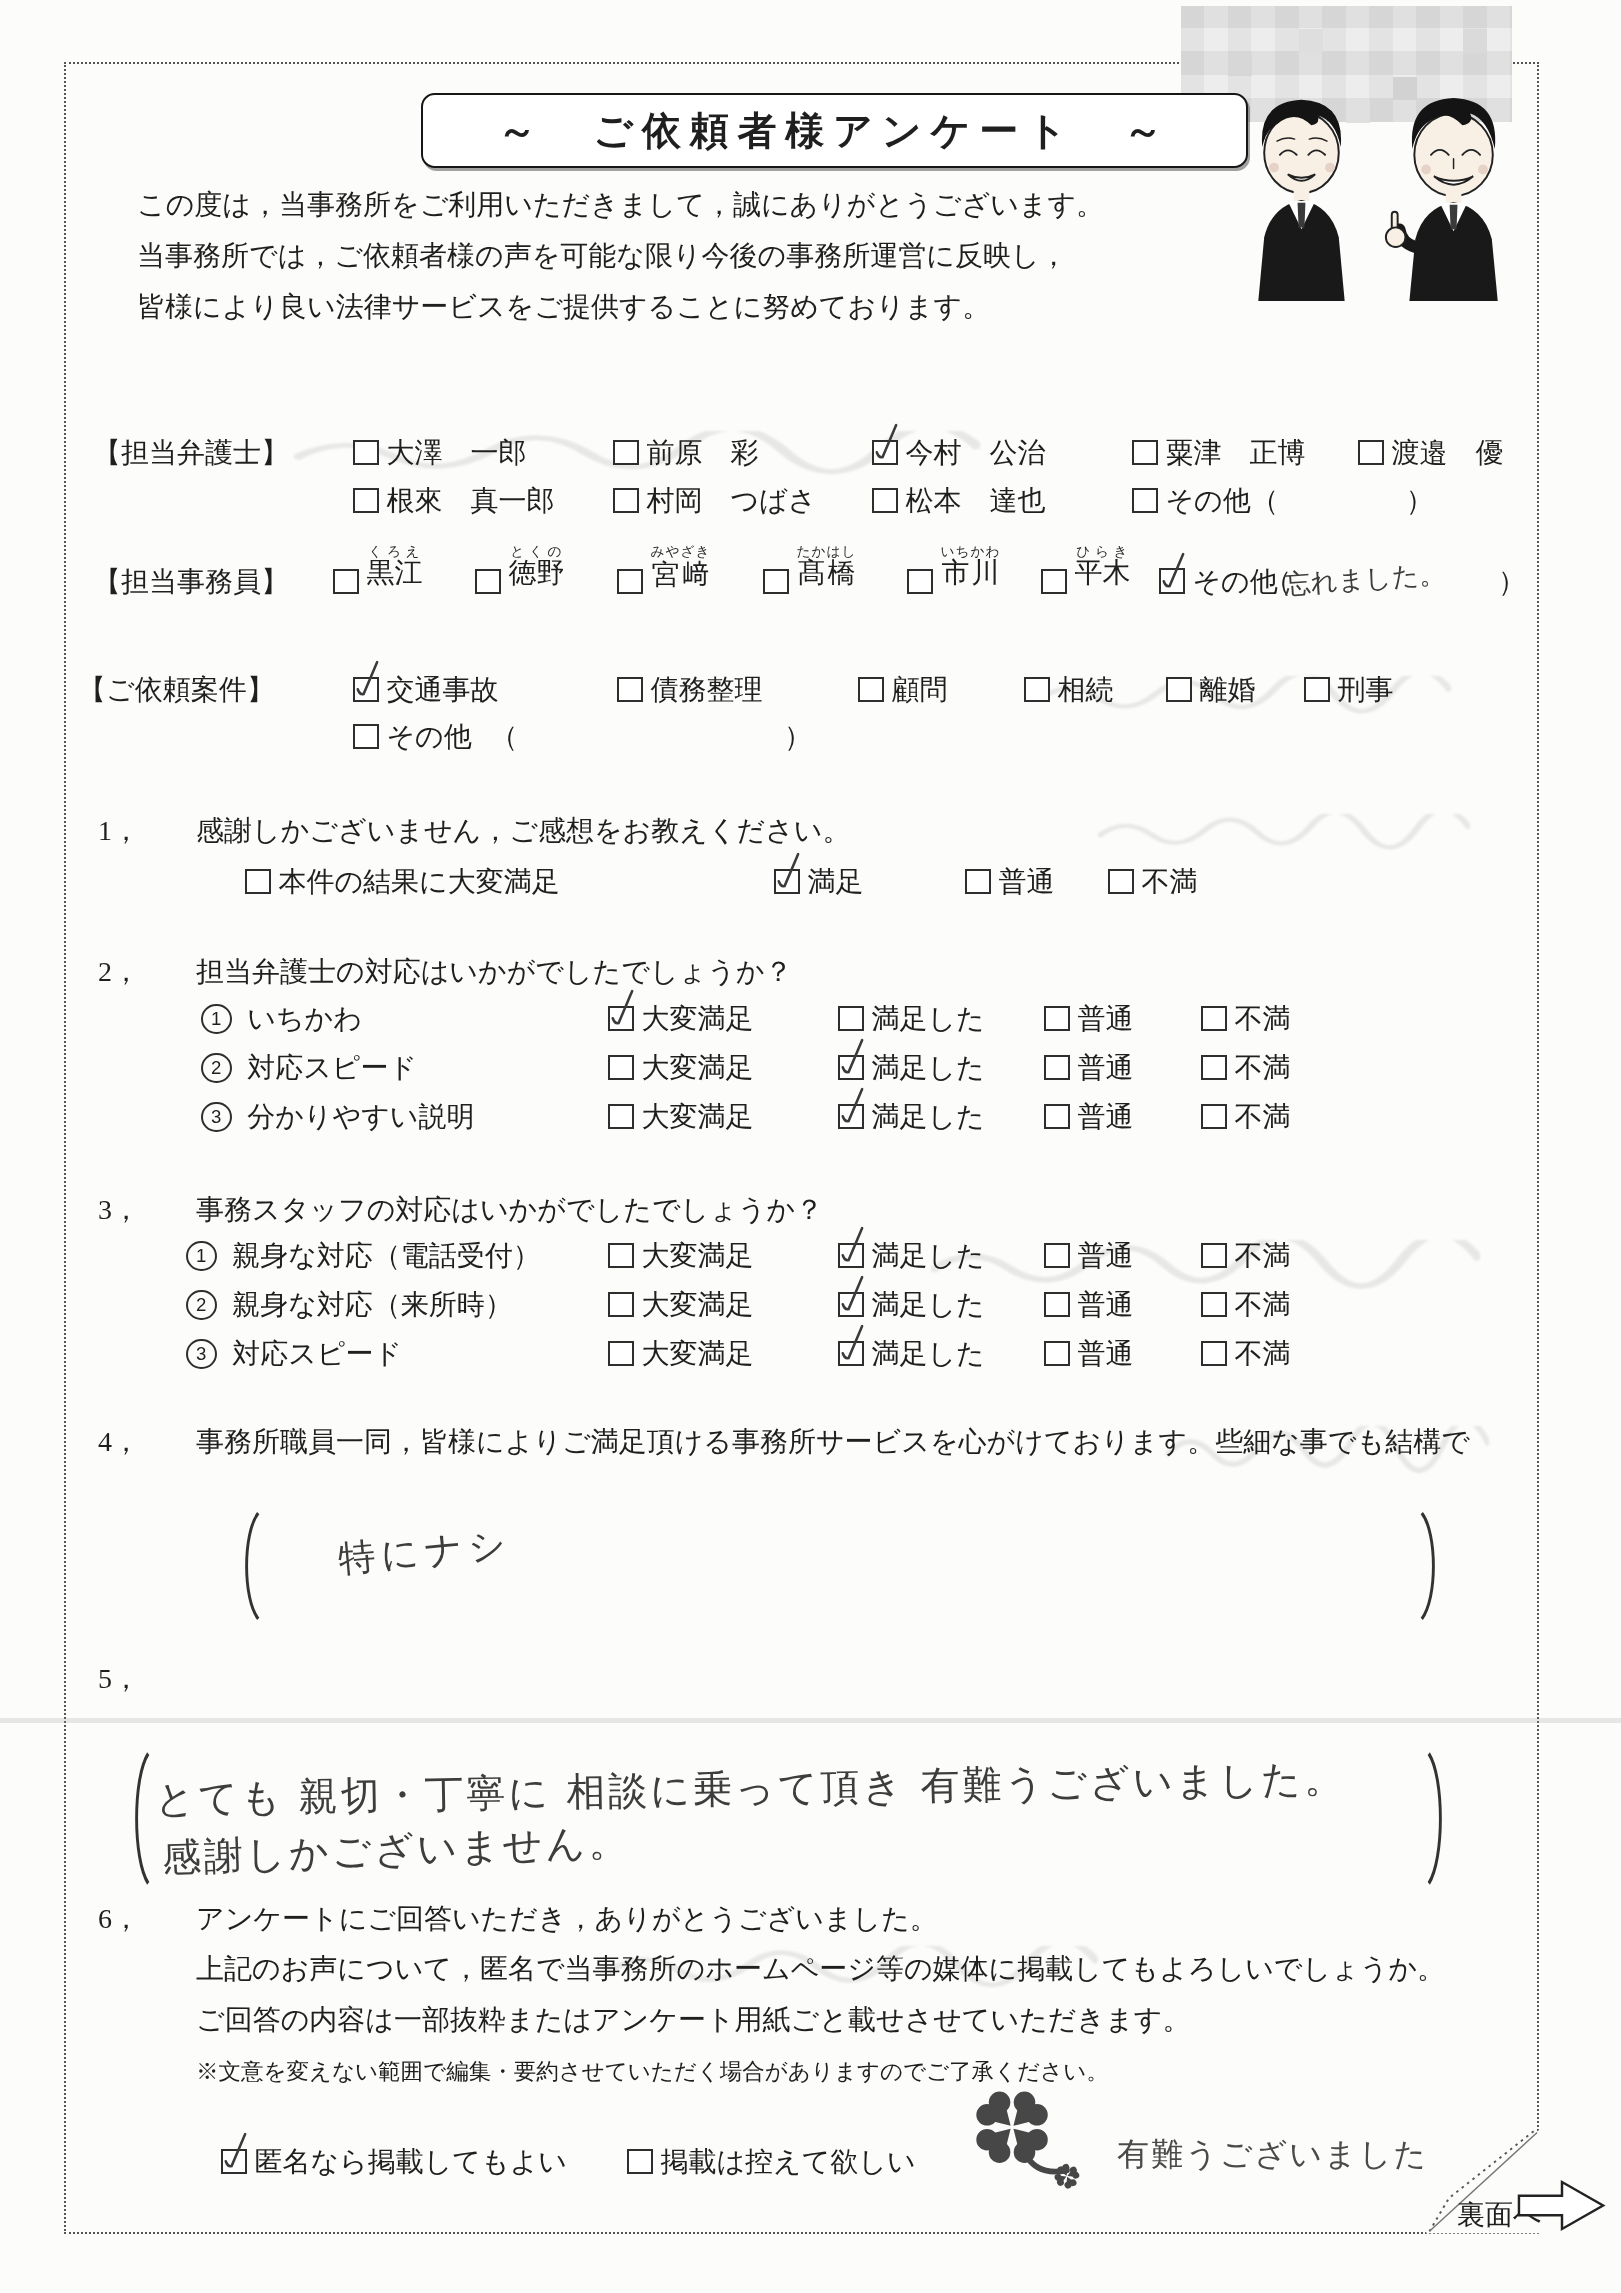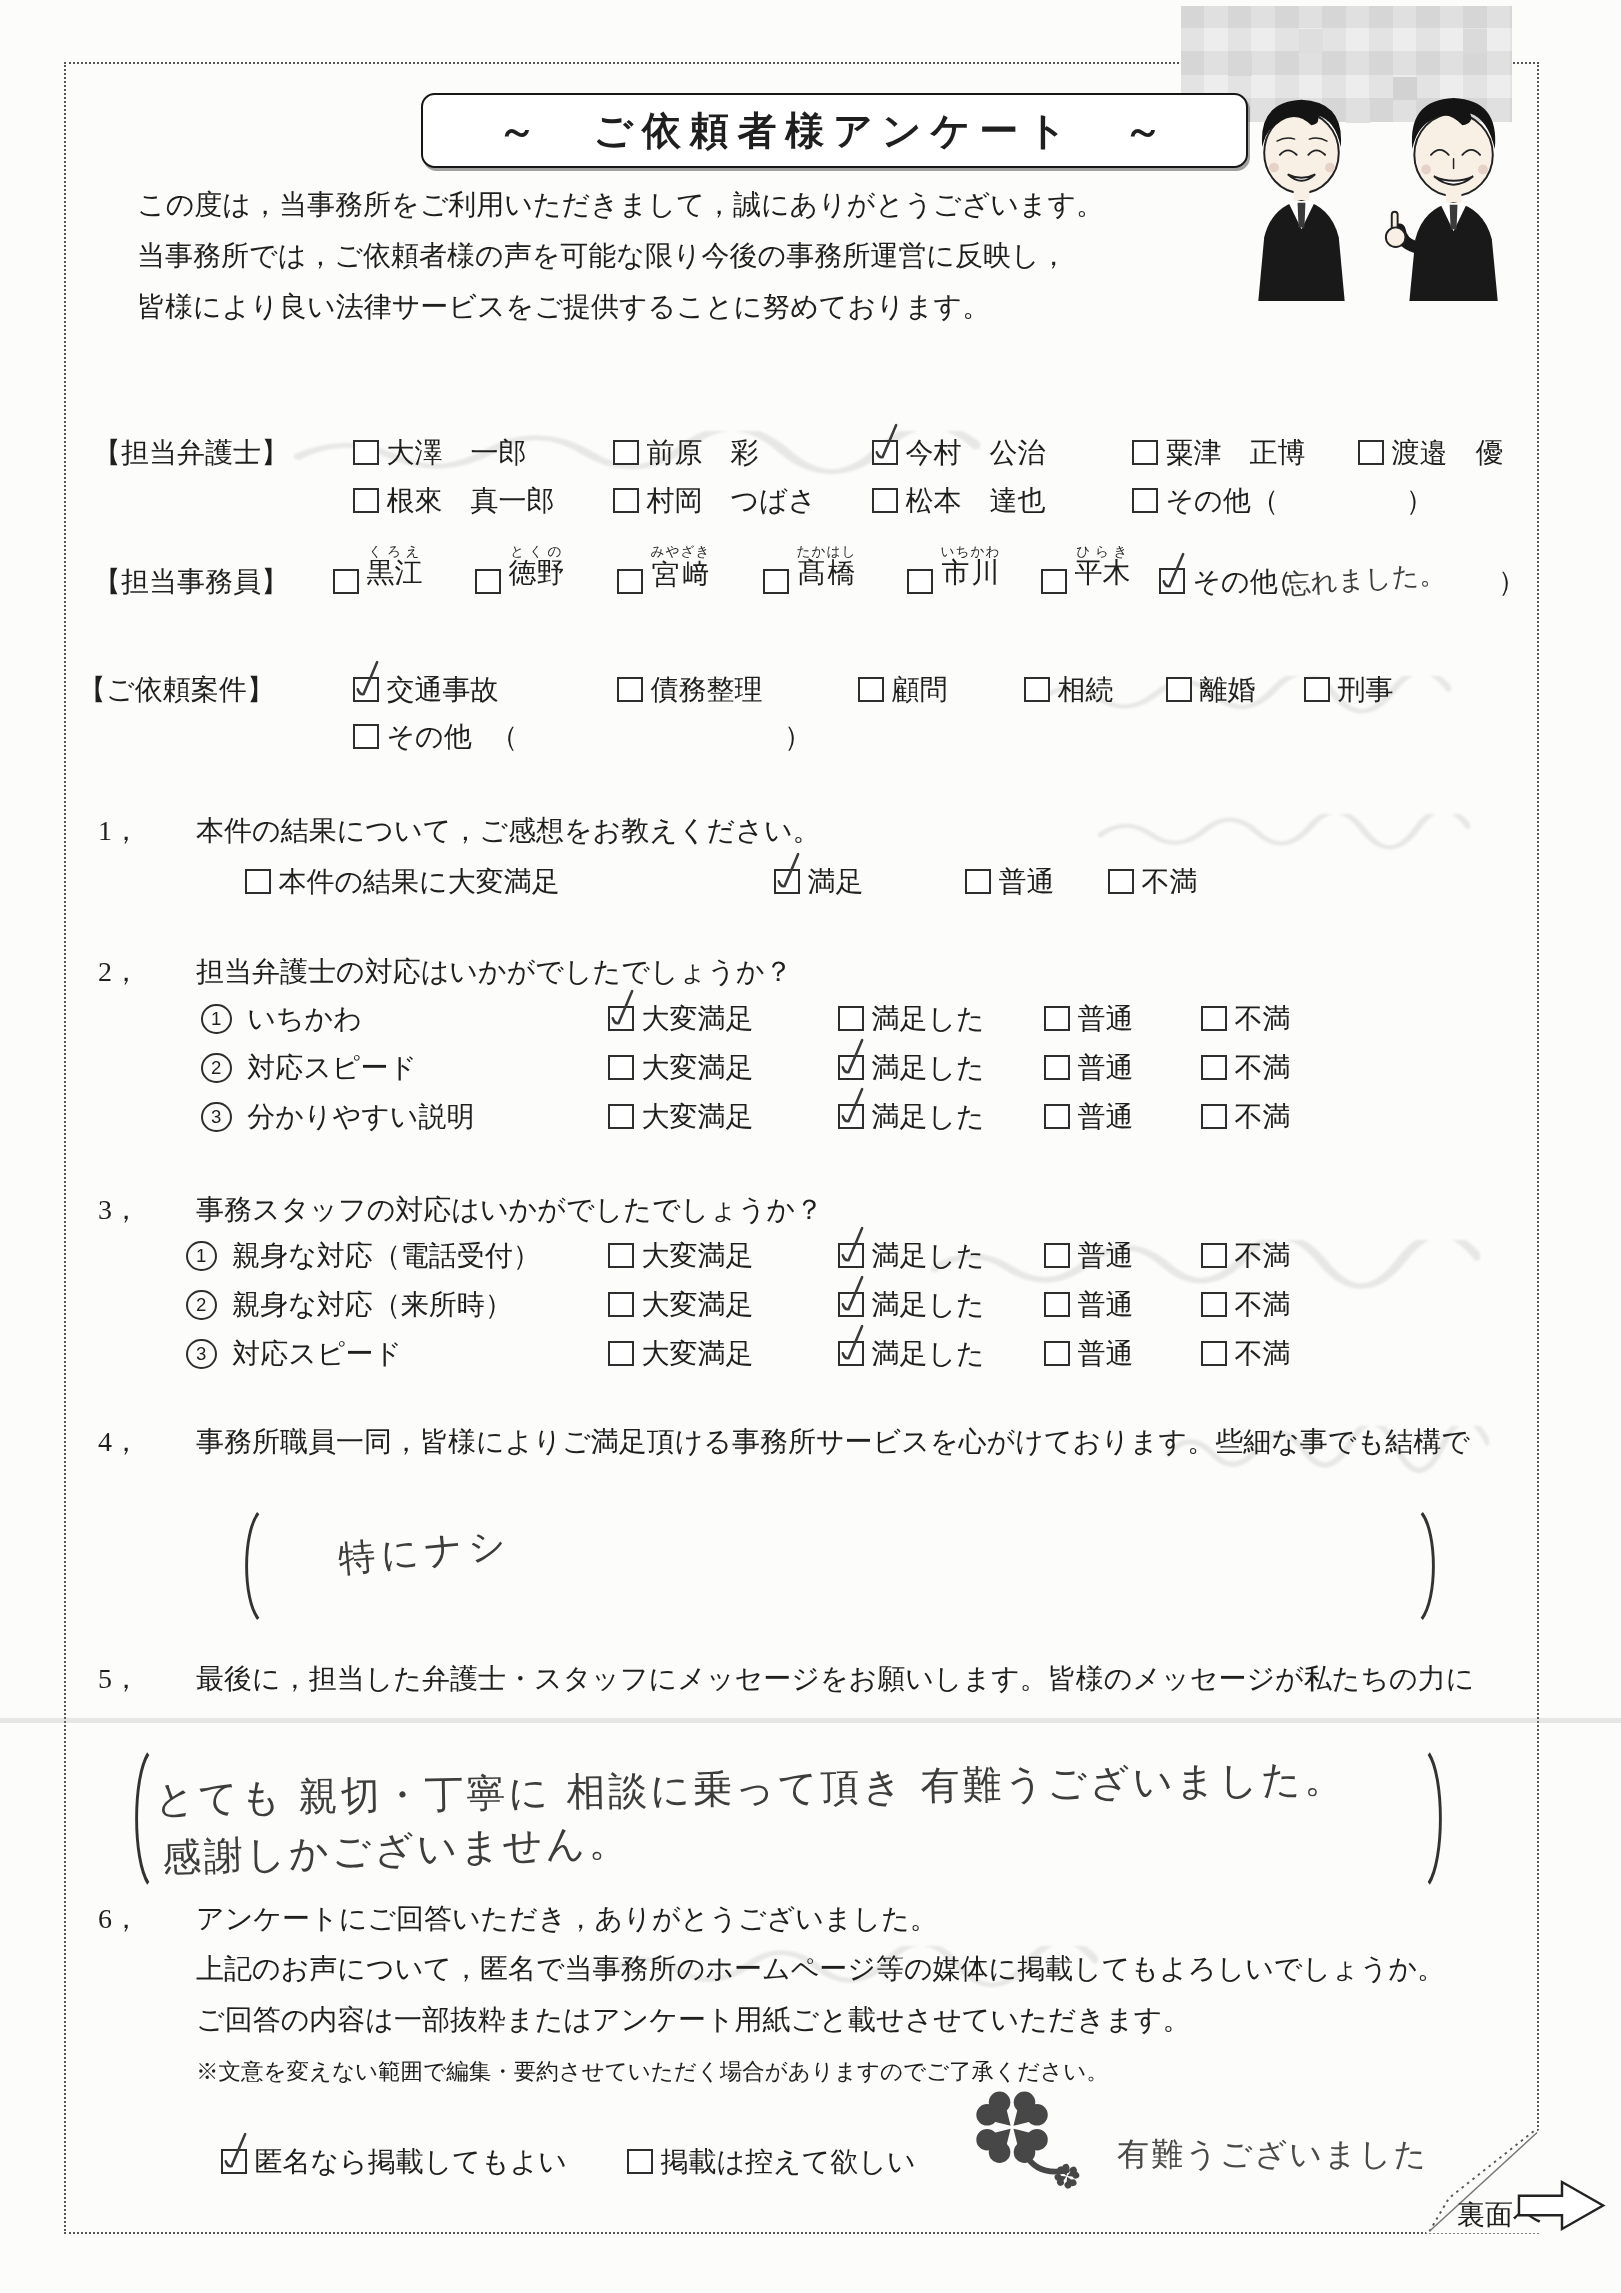--- a/index.html
+++ b/index.html
@@ -244,21 +244,21 @@
     <span class="pos" style="left:353px">
         <span class="cb"></span>
         <span>その他</span>
       </span>
     <span class="pos" style="left:490px">（</span>
     <span class="pos" style="left:784px">）</span>
   </div>
 
   <div class="row" style="top:812px">
     <span class="pos" style="left:98px">1，</span>
-    <span class="pos" style="left:196px">本件の結果について，ご感想をお教えください。</span>
+    <span class="pos" style="left:196px">感謝しかございません，ご感想をお教えください。</span>
   </div>
   <div class="row" style="top:863px">
     <span class="pos" style="left:245px">
         <span class="cb"></span>
         <span>本件の結果に大変満足</span>
       </span>
     <span class="pos" style="left:774px">
         <span class="cb">
           <svg class="tick" viewBox="0 0 34 44">
             <path d="M8,30 q2,6 6,5 L28,2"></path>
@@ -449,21 +449,20 @@
   <svg class="bracket" style="left:235px;top:1511px;width:29px;height:110px" viewBox="0 0 30 100" preserveAspectRatio="none">
       <path d="M24,2 C8,20 8,80 24,98"></path>
     </svg>
   <svg class="bracket" style="left:1416px;top:1511px;width:29px;height:110px" viewBox="0 0 30 100" preserveAspectRatio="none">
       <path d="M6,2 C22,20 22,80 6,98"></path>
     </svg>
   <span class="hand" style="left:338px;top:1527px;font-size:37px;letter-spacing:5.9px;transform:rotate(-5deg);">特にナシ</span>
 
   <div class="row" style="top:1660px">
     <span class="pos" style="left:98px">5，</span>
-    <span class="pos" style="left:196px">最後に，担当した弁護士・スタッフにメッセージをお願いします。皆様のメッセージが私たちの力に</span>
   </div>
   <svg class="bracket" style="left:125px;top:1751px;width:29px;height:135px" viewBox="0 0 30 100" preserveAspectRatio="none">
       <path d="M24,2 C8,20 8,80 24,98"></path>
     </svg>
   <svg class="bracket" style="left:1423px;top:1751px;width:29px;height:135px" viewBox="0 0 30 100" preserveAspectRatio="none">
       <path d="M6,2 C22,20 22,80 6,98"></path>
     </svg>
   <span class="hand" style="left:155px;top:1762px;font-size:39px;letter-spacing:2.9px;transform:rotate(-1deg);">とても 親切・丁寧に 相談に乗って頂き 有難うございました。</span>
   <span class="hand" style="left:162px;top:1823px;font-size:39px;letter-spacing:2.9px;transform:rotate(-2deg);">感謝しかございません。</span>
 

